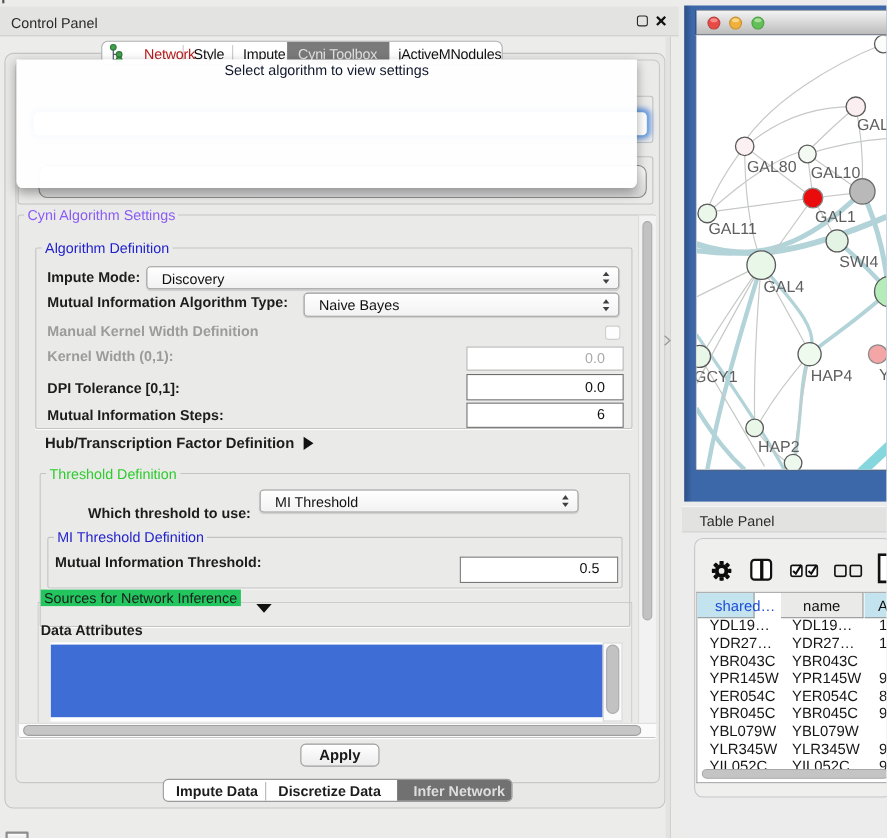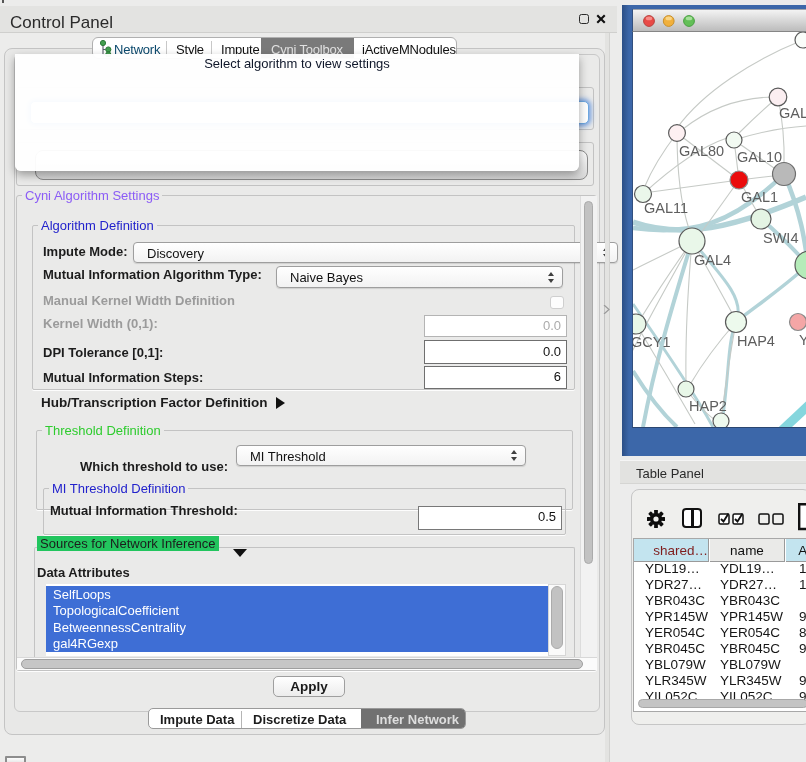--- a/index.html
+++ b/index.html
@@ -5,50 +5,50 @@
 html,body{width:806px;height:762px;overflow:hidden;background:#ececec;
  font-family:"Liberation Sans",sans-serif;position:relative}
 .abs{position:absolute}
 .lbl{font-weight:bold;font-size:13px;color:#1c1c1c;white-space:nowrap}
 .glbl{font-weight:bold;font-size:13px;color:#9b9b9b;white-space:nowrap}
 .combo{position:absolute;background:linear-gradient(#ffffff,#f2f2f2);border:1px solid #9e9e9e;border-radius:4px;box-shadow:0 1px 1px rgba(0,0,0,.12)}
 .combo .tx{position:absolute;left:13px;top:3px;font-size:13px;color:#111;white-space:nowrap}
 .spin{position:absolute;right:7px;top:50%;width:7px;height:13px;margin-top:-6.5px}
 .spin:before{content:"";position:absolute;left:0;top:1px;border-left:3.5px solid transparent;border-right:3.5px solid transparent;border-bottom:4.5px solid #3f3f3f}
 .spin:after{content:"";position:absolute;left:0;bottom:1px;border-left:3.5px solid transparent;border-right:3.5px solid transparent;border-top:4.5px solid #3f3f3f}
-.field{position:absolute;background:#fff;text-align:right;font-size:13px;padding-right:5px}
+.field{position:absolute;background:#fff;text-align:right;font-size:13px;padding-right:16px}
 .gbox{position:absolute;border:1px solid #c3c3c3;border-radius:2px;box-shadow:inset 0 0 0 0 #fff,0 1px 0 rgba(255,255,255,.9)}
 .gtit{position:absolute;top:-8px;background:#eaeae9;padding:0 3px;font-size:13px;line-height:15px;white-space:nowrap}
 </style></head>
 <body>
 
 <div class="abs" style="left:0;top:0;width:620px;height:762px;background:#ececeb"></div>
 <div class="abs" style="left:2px;top:0;width:2px;height:3px;background:#555"></div>
 <div class="abs" style="left:0;top:6px;width:617px;height:27px;background:#e3e3e1;border-bottom:1px solid #cfcfcd"></div>
-<div class="abs" style="left:10px;top:12.5px;font-size:17px;color:#2a2a2a">Control Panel</div>
+<div class="abs" style="left:10px;top:12.5px;font-size:13px;color:#2a2a2a">Control Panel</div>
 <div class="abs" style="left:579px;top:14px;width:10px;height:10px;border:1.5px solid #2a2a2a;border-radius:2.5px"></div>
 <svg class="abs" style="left:595px;top:13px" width="12" height="12" viewBox="0 0 12 12">
     <path d="M1.5 3 3 1.5 6 4.5 9 1.5 10.5 3 7.5 6 10.5 9 9 10.5 6 7.5 3 10.5 1.5 9 4.5 6Z" fill="#111"></path>
   </svg>
 
 <div class="abs" style="left:4px;top:48px;width:601px;height:687px;background:#e8e8e7;border:1px solid #c4c4c4;border-radius:8px"></div>
 
 <div class="abs" style="left:14px;top:54px;width:586px;height:658px;background:#eaeae9;border:1px solid #c8c8c8;border-radius:6px"></div>
 
 <div class="abs" style="left:92px;top:37px;width:365px;height:22px;background:#fff;border:1px solid #b0b0b0;border-radius:6px;overflow:hidden">
   <div class="abs" style="left:168px;top:0;width:93px;height:22px;background:#7a7a7a"></div>
   <div class="abs" style="left:73px;top:3px;width:1px;height:16px;background:#c8c8c8"></div>
   <div class="abs" style="left:118px;top:3px;width:1px;height:16px;background:#c8c8c8"></div>
   <svg class="abs" style="left:6px;top:1px" width="14" height="18" viewBox="0 0 14 18">
       <path d="M4 6 V15.5 H6.5 M4 10.5 H6.5" stroke="#555a66" stroke-width="1.1" fill="none"></path>
       <circle cx="4" cy="4" r="2.6" fill="#43a04f" stroke="#2d7a39" stroke-width="1"></circle>
       <circle cx="9.3" cy="10.5" r="2.6" fill="#43a04f" stroke="#2d7a39" stroke-width="1"></circle>
       <circle cx="9.3" cy="15.5" r="2.6" fill="#43a04f" stroke="#2d7a39" stroke-width="1"></circle>
     </svg>
-  <div class="abs" style="left:21px;top:4px;font-size:13px;color:#0c4a6e;letter-spacing:-0.2px">Network</div>
+  <div class="abs" style="left:38px;top:4px;font-size:13px;color:#b91c1c;letter-spacing:-0.2px">Network</div>
   <div class="abs" style="left:83px;top:4px;font-size:13px;color:#111;letter-spacing:-0.2px">Style</div>
   <div class="abs" style="left:128px;top:4px;font-size:13px;color:#111;letter-spacing:-0.2px">Impute</div>
   <div class="abs" style="left:178px;top:4px;font-size:13px;color:#e2e2e2;letter-spacing:-0.2px">Cyni Toolbox</div>
   <div class="abs" style="left:269px;top:4px;font-size:13px;color:#111;letter-spacing:-0.2px">jActiveMNodules</div>
 </div>
 
 <div class="abs" style="left:16px;top:87px;width:578px;height:43px;border:1px solid #c2c2c2;border-radius:3px"></div>
 <div class="abs" style="left:30px;top:101px;width:559px;height:23px;background:#fff;border:1.5px solid #6ea7e0;border-radius:5px;box-shadow:0 0 5px 2px rgba(70,130,220,.75)"></div>
 <div class="abs" style="left:16px;top:142px;width:578px;height:44px;border:1px solid #c2c2c2;border-radius:3px"></div>
 <div class="abs" style="left:35px;top:150px;width:553px;height:30px;background:linear-gradient(#fdfdfd,#d7d7d7);border:1.5px solid #8b8b8b;border-radius:8px"></div>
@@ -58,21 +58,21 @@
 </div>
 
 <div class="gbox" style="left:16px;top:195px;width:581px;height:476px;border-radius:3px">
   <div class="gtit" style="left:5px;background:#eaeae9;color:#8b5cf6">Cyni Algorithm Settings</div>
 </div>
 
 <div class="gbox" style="left:32px;top:225px;width:543px;height:165px">
   <div class="gtit" style="left:5px;color:#2222cc">Algorithm Definition</div>
 </div>
 <div class="abs lbl" style="left:43px;top:244px">Impute Mode:</div>
-<div class="combo" style="left:133px;top:242px;width:485px;height:21px">
+<div class="combo" style="left:133px;top:242px;width:430px;height:21px">
     <span class="tx">Discovery</span>
     <span class="spin"></span>
   </div>
 <div class="abs lbl" style="left:43px;top:267px">Mutual Information Algorithm Type:</div>
 <div class="combo" style="left:276px;top:266px;width:287px;height:22px">
     <span class="tx">Naive Bayes</span>
     <span class="spin"></span>
   </div>
 <div class="abs glbl" style="left:43px;top:293px">Manual Kernel Width Definition</div>
 <div class="abs" style="left:550px;top:296px;width:14px;height:13px;background:#fdfdfd;border:1px solid #cfcfcf;border-radius:3px"></div>
@@ -81,21 +81,21 @@
 <div class="abs lbl" style="left:43px;top:345px">DPI Tolerance [0,1]:</div>
 <div class="field" style="left:424px;top:340px;width:143px;height:24px;border:1.5px solid #6f6f6f;color:#111;line-height:21px">0.0</div>
 <div class="abs lbl" style="left:43px;top:370px">Mutual Information Steps:</div>
 <div class="field" style="left:424px;top:366px;width:143px;height:23px;border:1.5px solid #6f6f6f;color:#111;line-height:20px">6</div>
 
 <div class="abs lbl" style="left:41px;top:395px;font-size:13.5px">Hub/Transcription Factor Definition</div>
 <svg class="abs" style="left:274px;top:396px" width="12" height="14" viewBox="0 0 12 14">
     <path d="M2 1 L11 7 L2 13 Z" fill="#111"></path>
   </svg>
 
-<div class="gbox" style="left:36px;top:430px;width:537px;height:80px">
+<div class="gbox" style="left:36px;top:430px;width:537px;height:140px">
   <div class="gtit" style="left:5px;color:#2ecc2e">Threshold Definition</div>
 </div>
 <div class="abs lbl" style="left:80px;top:459px">Which threshold to use:</div>
 <div class="combo" style="left:236px;top:445px;width:290px;height:21px">
     <span class="tx">MI Threshold</span>
     <span class="spin"></span>
   </div>
 <div class="gbox" style="left:43px;top:488px;width:523px;height:47px">
   <div class="gtit" style="left:5px;color:#2222cc">MI Threshold Definition</div>
 </div>
@@ -104,21 +104,20 @@
 
 <div class="abs" style="left:34px;top:547px;width:541px;height:110px;border:1px solid #c3c3c3;border-bottom:none;border-radius:2px 2px 0 0"></div>
 <div class="abs" style="left:37px;top:536px;background:#22c55e;padding:0 3px;font-size:13px;color:#1c1c1c;white-space:nowrap">Sources for Network Inference</div>
 <svg class="abs" style="left:232px;top:548px" width="16" height="10" viewBox="0 0 16 10">
     <path d="M1 1 L15 1 L8 9 Z" fill="#111"></path>
   </svg>
 <div class="abs lbl" style="left:37px;top:565px">Data Attributes</div>
 
 <div class="abs" style="left:46px;top:584px;width:502px;height:72px;background:#fff;overflow:hidden">
   <div class="abs" style="left:0;top:2px;width:502px;height:66px;background:#3e6ed5"></div>
-  <div class="abs" style="left:7px;top:3px;font-size:13px;color:#fff;line-height:16.3px;white-space:nowrap">SelfLoops<br>TopologicalCoefficient<br>BetweennessCentrality<br>gal4RGexp</div>
 </div>
 <div class="abs" style="left:548px;top:584px;width:18px;height:72px;background:#fafafa;border:1px solid #d6d6d6"></div>
 <div class="abs" style="left:551px;top:586px;width:12px;height:63px;background:#c2c2c2;border:1px solid #ababab;border-radius:6px"></div>
 
 <div class="abs" style="left:17px;top:657px;width:580px;height:13px;background:#fbfbfb;border-top:1px solid #d8d8d8"></div>
 <div class="abs" style="left:21px;top:658.5px;width:562px;height:10.5px;background:#c6c6c6;border:1px solid #9f9f9f;border-radius:5.5px"></div>
 
 <div class="abs" style="left:580px;top:196px;width:17px;height:461px;background:#f2f2f2;border-left:1px solid #dcdcdc"></div>
 <div class="abs" style="left:584px;top:201px;width:9px;height:363px;background:#c2c2c2;border:1px solid #ababab;border-radius:5px"></div>
 
@@ -257,20 +256,20 @@
   </svg>
 <svg class="abs" style="left:758px;top:513px" width="28" height="12" viewBox="0 0 28 12">
     <rect x="1" y="1" width="10" height="10" rx="1.5" fill="none" stroke="#111" stroke-width="1.5"></rect>
     <rect x="15" y="1" width="10" height="10" rx="1.5" fill="none" stroke="#111" stroke-width="1.5"></rect>
   </svg>
 <svg class="abs" style="left:797px;top:503px" width="9" height="28" viewBox="0 0 9 28">
     <path d="M2.2 1.2 H14 V26 H2.2 Z" fill="#fff" stroke="#111" stroke-width="2.4"></path>
   </svg>
 
 <div class="abs" style="left:633px;top:538px;width:173px;height:174px;background:#fff;border:1px solid #a8a8a8;border-right:none;overflow:hidden">
-  <div class="abs" style="left:0;top:0;width:75px;height:23px;background:#c3e4ef;border-right:1px solid #9a9a9a;border-bottom:1px solid #9a9a9a;text-align:right;padding-left:16px;font-size:13.5px;color:#7f1d1d;line-height:23px">shared…</div>
+  <div class="abs" style="left:0;top:0;width:52px;height:23px;background:#c3e4ef;border-right:1px solid #9a9a9a;border-bottom:1px solid #9a9a9a;text-align:right;padding-left:16px;font-size:13.5px;color:#1d4ed8;line-height:23px">shared…</div>
   <div class="abs" style="left:76px;top:0;width:75px;height:23px;background:#eaeae8;border-right:1px solid #9a9a9a;border-bottom:1px solid #9a9a9a;text-align:center;font-size:13.5px;color:#111;line-height:23px">name</div>
   <div class="abs" style="left:152px;top:0;width:40px;height:23px;background:#c3e4ef;border-bottom:1px solid #9a9a9a;text-align:center;font-size:13.5px;color:#111;line-height:23px">Av</div>
   <div class="abs" style="left:11px;top:22px;font-size:13.5px;color:#161616;line-height:16.05px;white-space:nowrap">YDL19…<br>YDR27…<br>YBR043C<br>YPR145W<br>YER054C<br>YBR045C<br>YBL079W<br>YLR345W<br>YIL052C</div>
   <div class="abs" style="left:86px;top:22px;font-size:13.5px;color:#161616;line-height:16.05px;white-space:nowrap">YDL19…<br>YDR27…<br>YBR043C<br>YPR145W<br>YER054C<br>YBR045C<br>YBL079W<br>YLR345W<br>YIL052C</div>
   <div class="abs" style="left:165px;top:22px;font-size:13.5px;color:#161616;line-height:16.05px;white-space:nowrap">13.2<br>12.1<br>&nbsp;<br>9.3<br>8.4<br>9.1<br>&nbsp;<br>9.2<br>9.5</div>
   <div class="abs" style="left:4px;top:159.5px;width:170px;height:9px;background:#c4c4c4;border:1px solid #a8a8a8;border-radius:5px"></div>
 </div>
 
 </body></html>

